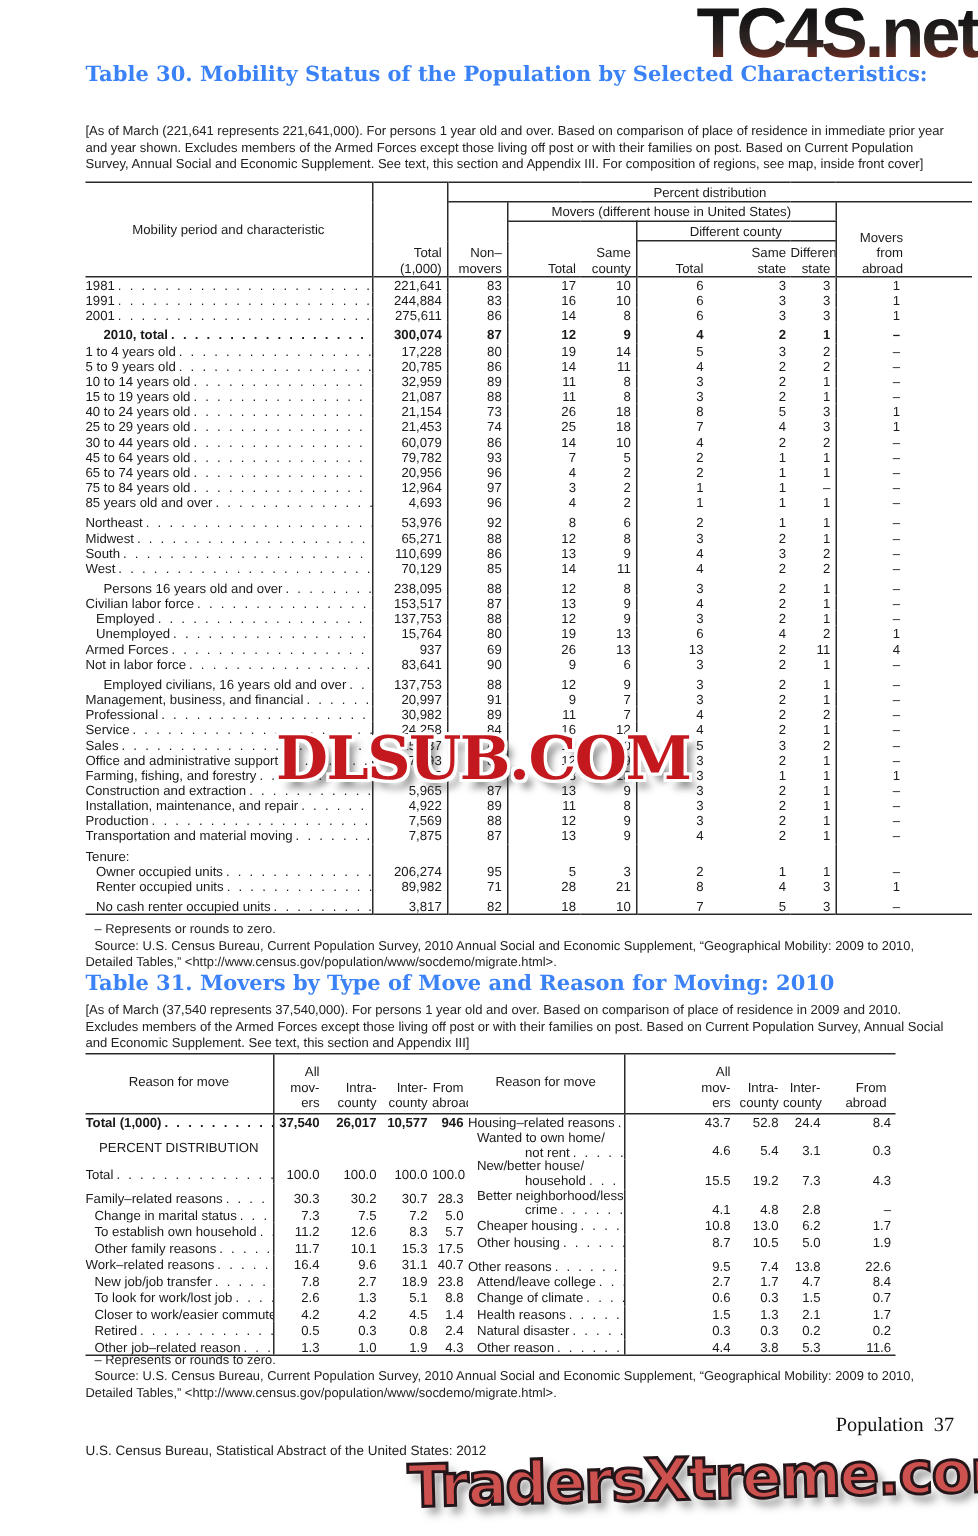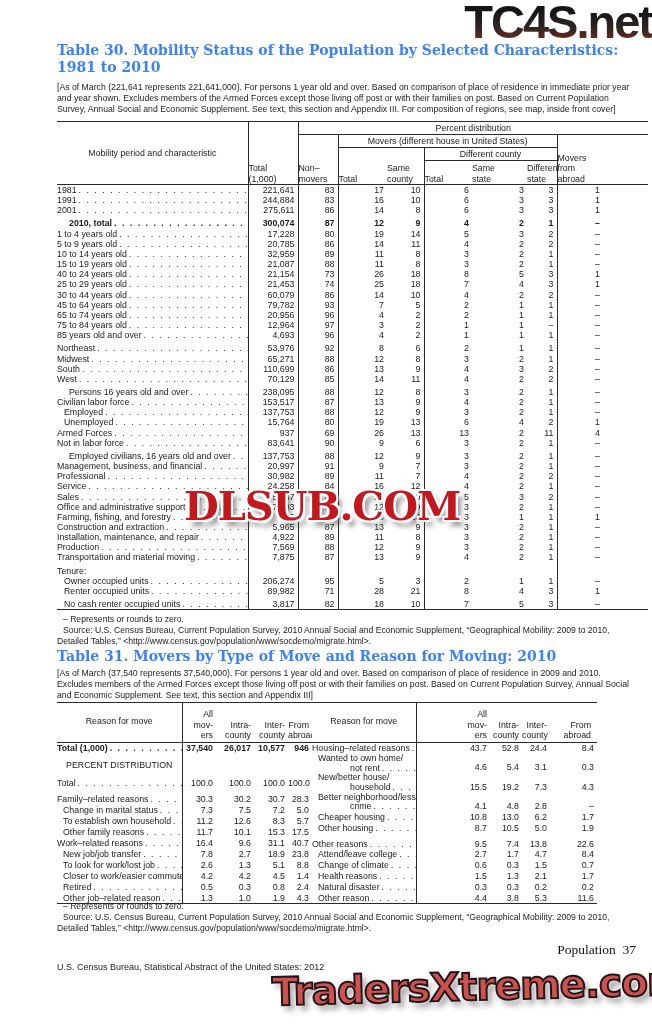--- a/index.html
+++ b/index.html
@@ -17,21 +17,21 @@
   th{font-weight:normal;}
   .pre{white-space:pre-line;}
   .br{border-right:1px solid #2a2a2a;}
   .bl{border-left:1px solid #2a2a2a;}
   .bb{border-bottom:1px solid #2a2a2a;}
   tr.bold td{font-weight:bold;}
   
   .t30{width:591px;border-top:1.6px solid #2a2a2a;border-bottom:1.6px solid #2a2a2a;}
   .t30 thead th{vertical-align:bottom;line-height:10.5px;}
   .t30 thead .ctr{text-align:center;vertical-align:middle;}
-  .t30 thead .rt{text-align:left;padding-right:3px;}
+  .t30 thead .rt{text-align:right;padding-right:3px;}
   .t30 thead tr{height:13px;}
   .t30 thead tr.h4{height:24px;}
   .t30 thead{border-bottom:1.2px solid #2a2a2a;}
   .t30 td{line-height:10.15px;vertical-align:bottom;}
   .t30 td.num{text-align:right;padding-right:3px;}
   .t30 td.ab{padding-right:48px;}
   .t30 th.ab{padding-right:46px;}
   .t30 tr.gap td{padding-top:3px;margin-top:16px;}
   .lblflex{display:flex;align-items:baseline;}
   .lblflex .t{white-space:nowrap;}
@@ -70,21 +70,20 @@
     -webkit-text-stroke:2px #231518;
     text-shadow:0 0 2px #fff,0 0 5px #fff,4px 5px 6px rgba(40,40,40,.5);}
 </style>
 </head>
 <body>
 
 <div class="abs wm" id="wm-top">TC4S.net</div>
 
 <div class="abs ttl" style="left:57px;top:42px;width:591px">
   <div>Table 30. Mobility Status of the Population by Selected Characteristics:</div>
-  <div>1981 to 2010</div>
 </div>
 <div class="abs note" style="left:57px;top:82px">[As of March (221,641 represents 221,641,000). For persons 1 year old and over. Based on comparison of place of residence in immediate prior year and year shown. Excludes members of the Armed Forces except those living off post or with their families on post. Based on Current Population Survey, Annual Social and Economic Supplement. See text, this section and Appendix III. For composition of regions, see map, inside front cover]</div>
 
 <table class="abs t30" style="left:57px;top:121px">
   <colgroup>
     <col style="width:191px">
       <col style="width:50px">
       <col style="width:40px">
       <col style="width:49px">
     <col style="width:37px">

